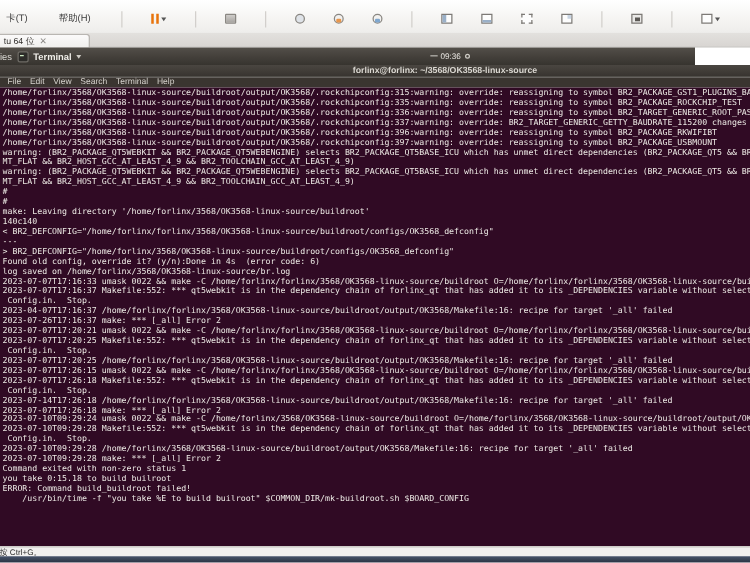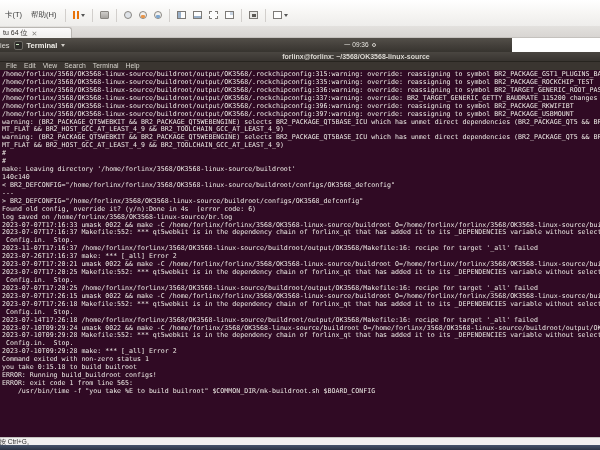--- a/index.html
+++ b/index.html
@@ -2,21 +2,21 @@
 <html><head>
 <meta charset="utf-8">
 <style>
   * { margin:0; padding:0; box-sizing:border-box; }
   html,body { width:600px; height:450px; overflow:hidden; font-family:"Liberation Sans",sans-serif; background:#fff; }
   #stage { position:relative; width:600px; height:450px; overflow:hidden; }
 
   
   .vm-toolbar { position:absolute; top:0; left:0; width:600px; height:26px;
     background:linear-gradient(#ffffff 0%, #f6f5f3 55%, #eeedeb 100%); }
-  .vm-row { position:absolute; top:7px; left:2px; height:16px; display:flex; align-items:center; gap:3px; }
+  .vm-row { position:absolute; top:7px; left:2px; height:16px; display:flex; align-items:center; gap:19px; }
   .vm-menu-label { font-size:7.5px; color:#3a3a3a; padding:0 3px; cursor:default; }
   .tb-sep { width:1px; height:13px; background:#d2cfcc; margin:0 2px; }
   .tb-btn { display:flex; align-items:center; justify-content:center; height:16px; padding:0 2px; }
   .pause-bars { display:flex; gap:1.5px; }
   .pause-bars i { display:block; width:2.5px; height:8px; background:#e8740c; }
   .caret-down { width:0; height:0; border-left:2.5px solid transparent; border-right:2.5px solid transparent; border-top:3px solid #555; margin-left:2px; }
   .ico-box { width:9px; height:8px; border:1px solid #7d7a76; background:#fdfdfd; position:relative; }
   .ico-box.fill-left::after { content:""; position:absolute; left:0; top:0; width:3px; height:6px; background:#9ab0c8; }
   .ico-box.fill-bottom::after { content:""; position:absolute; left:0; bottom:0; width:7px; height:2.5px; background:#9ab0c8; }
   .ico-box.dashed { border-style:dashed; }
@@ -30,21 +30,21 @@
   .ico-screen::after { content:""; position:absolute; left:1.5px; top:1.5px; width:4px; height:3px; background:#5b5854; }
 
   
   .vm-tabbar { position:absolute; top:26px; left:0; width:600px; height:12px; background:linear-gradient(#e3e1de,#d8d5d2); border-bottom:1px solid #c4c1bd; }
   .vm-tab { position:absolute; top:1px; left:-12px; width:84px; height:11px; background:linear-gradient(#fbfafa,#f0efed);
     border:1px solid #b9b6b2; border-bottom:none; border-radius:3px 3px 0 0; display:flex; align-items:center; padding:0 4px 0 14px; gap:4px; }
   .vm-tab-label { font-size:7px; color:#33302d; white-space:nowrap; }
   .vm-tab-close { font-size:7px; color:#8a8885; line-height:1; }
 
   
-  .gnome-panel { position:absolute; top:38px; left:0; width:512px; height:14px;
+  .gnome-panel { position:absolute; top:38px; left:0; width:556px; height:14px;
     background:linear-gradient(#534f49 0%, #433f3a 55%, #37342f 100%); color:#e3e1dc; }
   .gp-left { position:absolute; left:0; top:0; height:14px; display:flex; align-items:center; gap:4px; }
   .gp-activities { font-size:7.5px; color:#dcdad5; }
   .gp-appicon { width:9px; height:9px; background:#2d2c29; border:1px solid #6e6b65; border-radius:2px; position:relative; }
   .gp-appicon::after { content:""; position:absolute; left:1.5px; top:2px; width:3px; height:1.5px; background:#cdebc4; }
   .gp-appname { font-size:7.5px; font-weight:bold; color:#f0eee9; }
   .gp-caret { width:0; height:0; border-left:2.5px solid transparent; border-right:2.5px solid transparent; border-top:3px solid #cfccc6; }
   .gp-clock { position:absolute; left:344px; top:0; height:14px; display:flex; align-items:center; gap:3px; font-size:6.5px; color:#e8e6e1; }
   .gp-status-dot { width:4px; height:4px; border-radius:50%; border:1px solid #cfccc6; }
 
@@ -170,38 +170,39 @@
         <div class="tline">make: Leaving directory '/home/forlinx/3568/OK3568-linux-source/buildroot'</div>
         <div class="tline">140c140</div>
         <div class="tline">&lt; BR2_DEFCONFIG="/home/forlinx/forlinx/3568/OK3568-linux-source/buildroot/configs/OK3568_defconfig"</div>
         <div class="tline">---</div>
         <div class="tline">&gt; BR2_DEFCONFIG="/home/forlinx/3568/OK3568-linux-source/buildroot/configs/OK3568_defconfig"</div>
         <div class="tline">Found old config, override it? (y/n):Done in 4s  (error code: 6)</div>
         <div class="tline">log saved on /home/forlinx/3568/OK3568-linux-source/br.log</div>
         <div class="tline">2023-07-07T17:16:33 umask 0022 &amp;&amp; make -C /home/forlinx/forlinx/3568/OK3568-linux-source/buildroot O=/home/forlinx/forlinx/3568/OK3568-linux-source/buildro</div>
         <div class="tline">2023-07-07T17:16:37 Makefile:552: *** qt5webkit is in the dependency chain of forlinx_qt that has added it to its _DEPENDENCIES variable without selecting</div>
         <div class="tline"> Config.in.  Stop.</div>
-        <div class="tline">2023-11-07T17:16:37 /home/forlinx/forlinx/3568/OK3568-linux-source/buildroot/output/OK3568/Makefile:16: recipe for target '_all' failed</div>
+        <div class="tline">2023-04-07T17:16:37 /home/forlinx/forlinx/3568/OK3568-linux-source/buildroot/output/OK3568/Makefile:16: recipe for target '_all' failed</div>
         <div class="tline">2023-07-26T17:16:37 make: *** [_all] Error 2</div>
         <div class="tline">2023-07-07T17:20:21 umask 0022 &amp;&amp; make -C /home/forlinx/forlinx/3568/OK3568-linux-source/buildroot O=/home/forlinx/forlinx/3568/OK3568-linux-source/buildro</div>
         <div class="tline">2023-07-07T17:20:25 Makefile:552: *** qt5webkit is in the dependency chain of forlinx_qt that has added it to its _DEPENDENCIES variable without selecting</div>
         <div class="tline"> Config.in.  Stop.</div>
         <div class="tline">2023-07-07T17:20:25 /home/forlinx/forlinx/3568/OK3568-linux-source/buildroot/output/OK3568/Makefile:16: recipe for target '_all' failed</div>
         <div class="tline">2023-07-07T17:26:15 umask 0022 &amp;&amp; make -C /home/forlinx/forlinx/3568/OK3568-linux-source/buildroot O=/home/forlinx/forlinx/3568/OK3568-linux-source/buildro</div>
         <div class="tline">2023-07-07T17:26:18 Makefile:552: *** qt5webkit is in the dependency chain of forlinx_qt that has added it to its _DEPENDENCIES variable without selecting</div>
         <div class="tline"> Config.in.  Stop.</div>
         <div class="tline">2023-07-14T17:26:18 /home/forlinx/forlinx/3568/OK3568-linux-source/buildroot/output/OK3568/Makefile:16: recipe for target '_all' failed</div>
+        <div class="tline">2023-07-07T17:26:18 make: *** [_all] Error 2</div>
         <div class="tline">2023-07-10T09:29:24 umask 0022 &amp;&amp; make -C /home/forlinx/3568/OK3568-linux-source/buildroot O=/home/forlinx/3568/OK3568-linux-source/buildroot/output/OK3568</div>
         <div class="tline">2023-07-10T09:29:28 Makefile:552: *** qt5webkit is in the dependency chain of forlinx_qt that has added it to its _DEPENDENCIES variable without selecting</div>
         <div class="tline"> Config.in.  Stop.</div>
+        <div class="tline">2023-07-10T09:29:28 /home/forlinx/3568/OK3568-linux-source/buildroot/output/OK3568/Makefile:16: recipe for target '_all' failed</div>
         <div class="tline">2023-07-10T09:29:28 make: *** [_all] Error 2</div>
         <div class="tline">Command exited with non-zero status 1</div>
         <div class="tline">you take 0:15.18 to build builroot</div>
-        <div class="tline">ERROR: Running build_buildroot configs!</div>
-        <div class="tline">ERROR: exit code 1 from line 565:</div>
+        <div class="tline">ERROR: Command build_buildroot failed!</div>
         <div class="tline">    /usr/bin/time -f "you take %E to build builroot" $COMMON_DIR/mk-buildroot.sh $BOARD_CONFIG</div>
       </div>
     <div class="tline">
       
     </div>
   </div>
 
   <div class="vm-statusbar">
     <span class="vm-status-text">或按 Ctrl+G。</span>
   </div>

